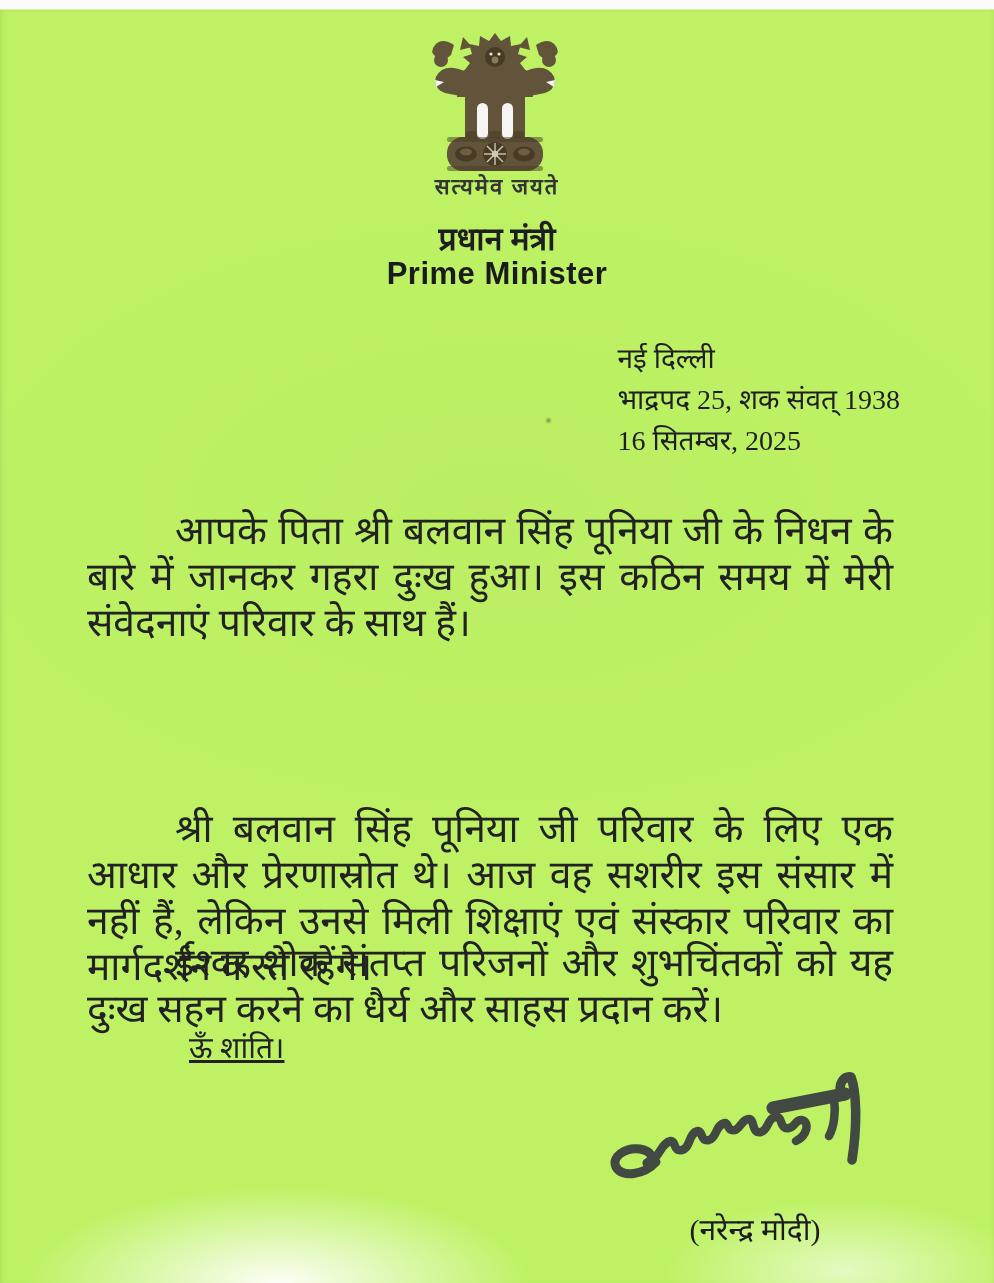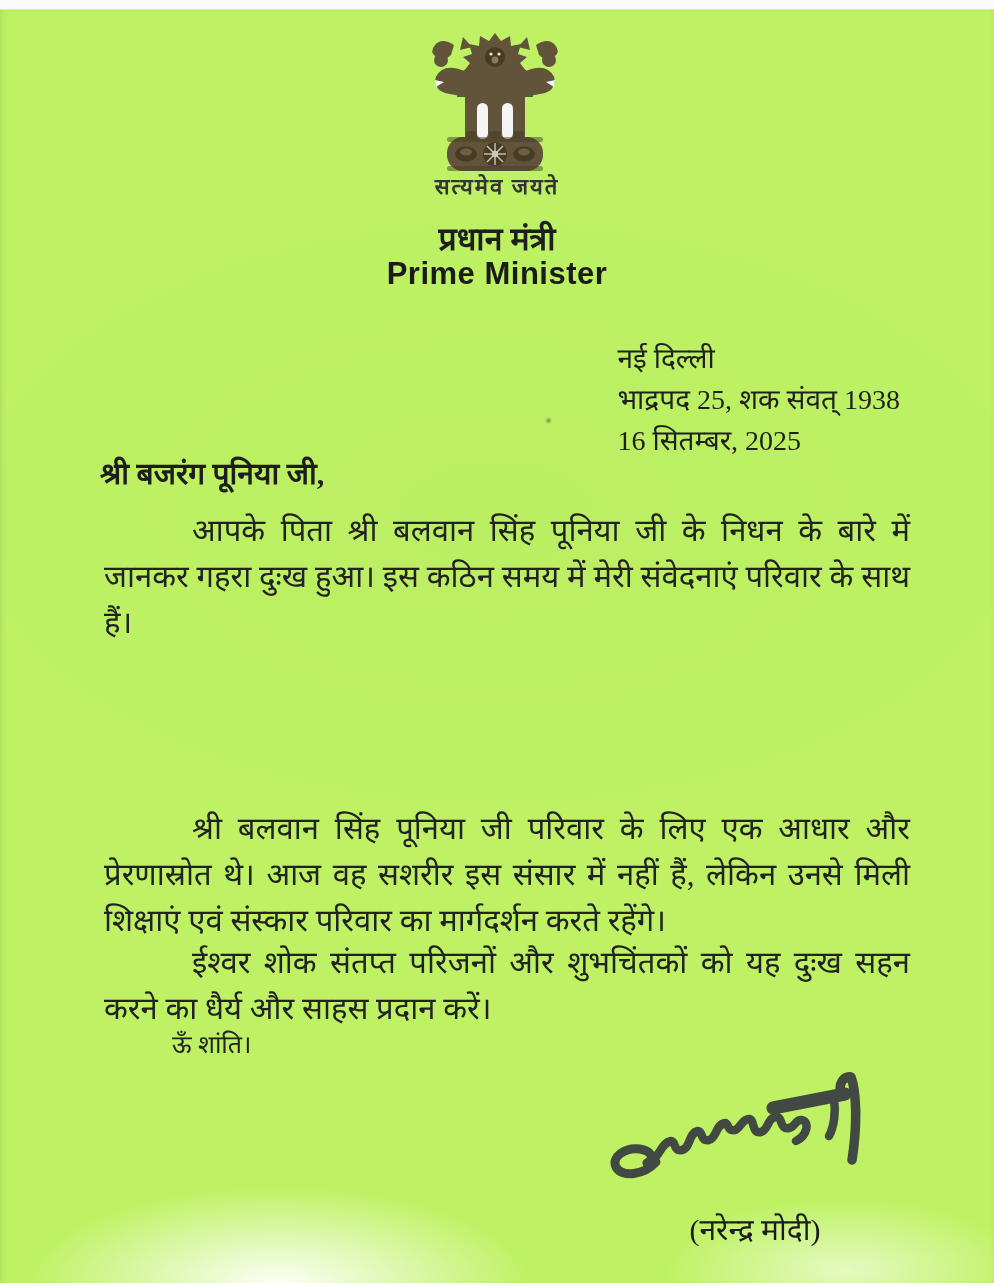--- a/index.html
+++ b/index.html
@@ -60,34 +60,34 @@
     text-align: left;
     font-size: 28px; line-height: 41px; color: #1f1f1f; margin-top: 32px;
   }
   .salutation {
     position: absolute;
     left: 100px; top: 452px;
     font-size: 30px; font-weight: bold; color: #1d1d1d;
   }
   .para {
     position: absolute;
-    left: 104px; width: 806px;
-    font-size: 31px; line-height: 46px;
+    left: 87px; width: 806px;
+    font-size: 39px; line-height: 46px;
     text-align: justify;
     text-indent: 88px;
     color: #222;
   }
   .p1 { top: 508px; }
   .p2 { top: 642px; }
   .p3 { top: 806px; }
   .p4 { top: 940px; }
   .closing {
     position: absolute;
-    left: 172px; top: 1026px;
-    font-size: 25px; color: #222;
+    left: 189px; top: 1026px;
+    font-size: 30px; color: #222; text-decoration: underline;
   }
   .speck {
     position: absolute;
     left: 545px; top: 417px; width: 7px; height: 7px;
     border-radius: 50%;
     background: radial-gradient(circle, rgba(70,70,75,.55) 0%, rgba(70,70,75,0) 75%);
   }
   .signature {
     position: absolute;
     left: 598px; top: 1070px;
@@ -165,21 +165,20 @@
   <div class="motto">सत्यमेव जयते</div>
   <div class="title-hi">प्रधान मंत्री</div>
   <div class="title-en">Prime Minister</div>
 
   <div class="dateline">
     <div>नई दिल्ली</div>
     <div>भाद्रपद 25, शक संवत् 1938</div>
     <div>16 सितम्बर, 2025</div>
   </div>
 
-  <div class="salutation">श्री बजरंग पूनिया जी,</div>
 
   <div class="para p1">आपके पिता श्री बलवान सिंह पूनिया जी के निधन के बारे में जानकर गहरा दुःख हुआ। इस कठिन समय में मेरी संवेदनाएं परिवार के साथ हैं।</div>
   <div class="para p4">ईश्वर शोक संतप्त परिजनों और शुभचिंतकों को यह दुःख सहन करने का धैर्य और साहस प्रदान करें।</div>
   <div class="para p3">श्री बलवान सिंह पूनिया जी परिवार के लिए एक आधार और प्रेरणास्रोत थे। आज वह सशरीर इस संसार में नहीं हैं, लेकिन उनसे मिली शिक्षाएं एवं संस्कार परिवार का मार्गदर्शन करते रहेंगे।</div>
 
   <div class="closing">ऊँ शांति।</div>
 
   <div class="speck"></div>
 
   <svg class="signature" viewBox="0 0 308 120" aria-hidden="true">

